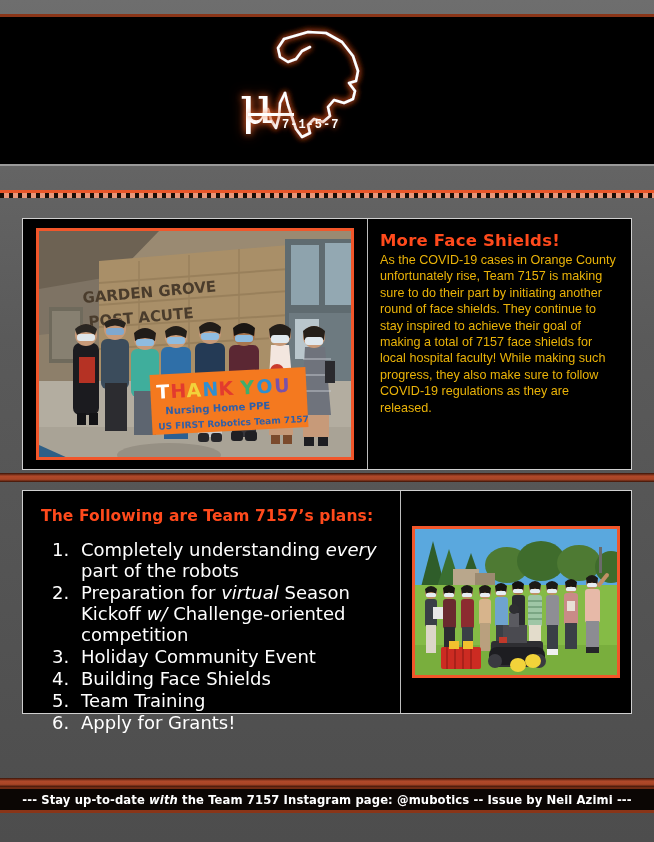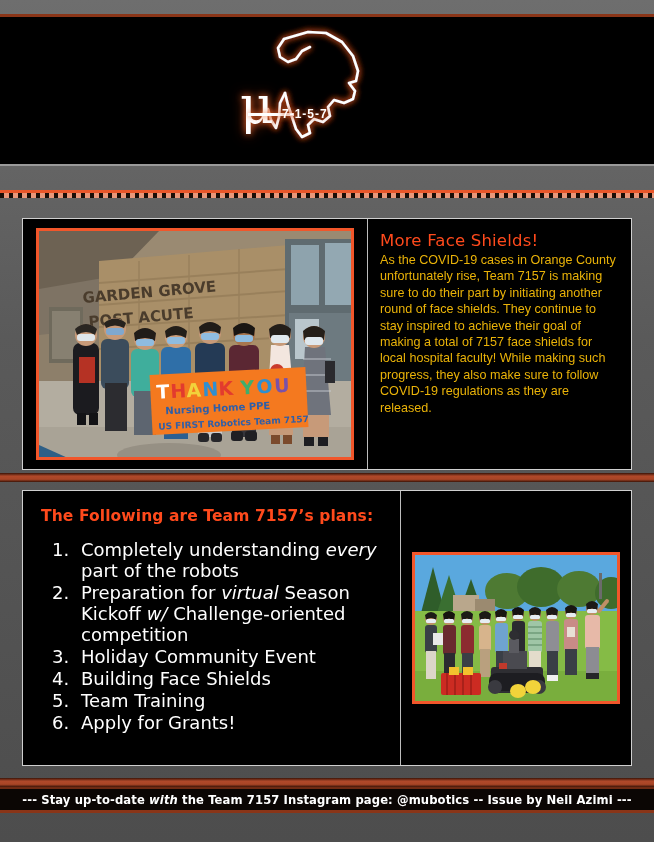--- a/index.html
+++ b/index.html
@@ -58,23 +58,23 @@
     top: 58px;
     color: #ffffff;
     font-family: "DejaVu Serif", serif;
     font-size: 52px;
     line-height: 52px;
     text-shadow: 0 0 7px #e8652c, 0 0 13px #9a3310;
   }
   .logo-num {
     position: absolute;
     left: 60px;
-    top: 86px;
-    color: #ffffff;
-    font-family: Liberation Sans, sans-serif;
+    top: 97px;
+    color: #ffffff;
+    font-family: Liberation Mono, monospace;
     font-size: 12px;
     font-weight: bold;
     letter-spacing: 1px;
     text-shadow: 0 0 5px #e8652c, 0 0 9px #9a3310;
     white-space: nowrap;
   }
   .logo-rule {
     position: absolute;
     left: 26px;
     top: 92px;
@@ -151,21 +151,21 @@
     overflow: hidden;
     position: relative;
     background: #222;
   }
   #photo-thankyou { width: 318px; height: 232px; }
 
   .headline {
     color: #ff4a1c;
     font-family: "DejaVu Sans", sans-serif;
     font-size: 16.5px;
-    font-weight: normal;
+    font-weight: bold;
     letter-spacing: 0.2px;
     margin: 0 0 2px 0;
   }
   .subhead {
     color: #ffffff;
     font-family: "DejaVu Sans", sans-serif;
     font-size: 14px;
     font-weight: bold;
     letter-spacing: 0.1px;
     margin: 0 0 14px 0;
@@ -183,21 +183,21 @@
     left: 0;
     width: 654px;
     height: 9px;
     background: linear-gradient(180deg, #3a1408 0%, #b0492a 35%, #a84526 70%, #3a1408 100%);
   }
   #rust-bar-mid { top: 473px; }
 
   
   #panel-bottom {
     left: 22px; top: 490px;
-    width: 610px; height: 276px;
+    width: 610px; height: 224px;
     display: flex;
   }
   .plans-col {
     width: 378px;
     padding: 16px 10px 10px 18px;
     box-sizing: border-box;
     border-right: 1px solid #bdbdbd;
   }
   .plans-heading {
     color: #ff4a1c;

